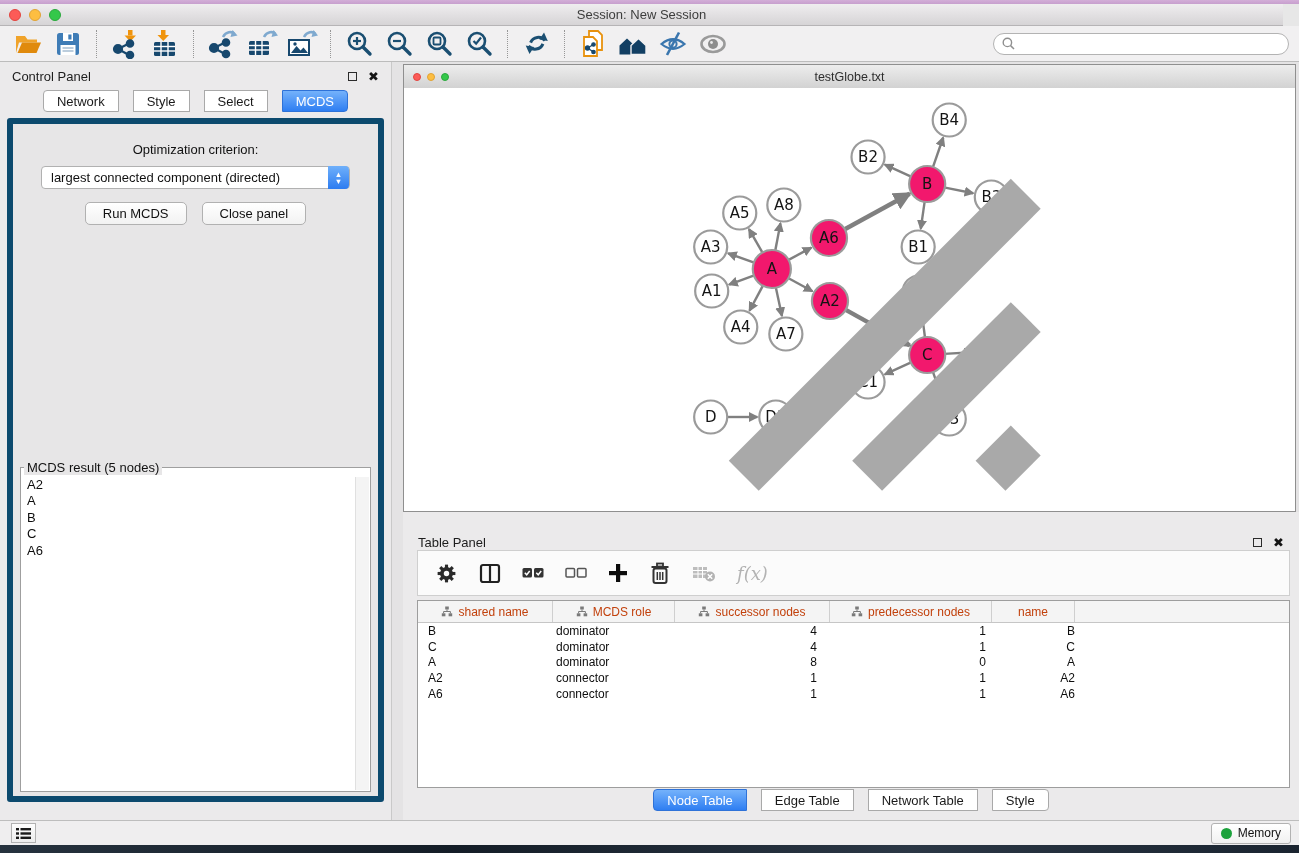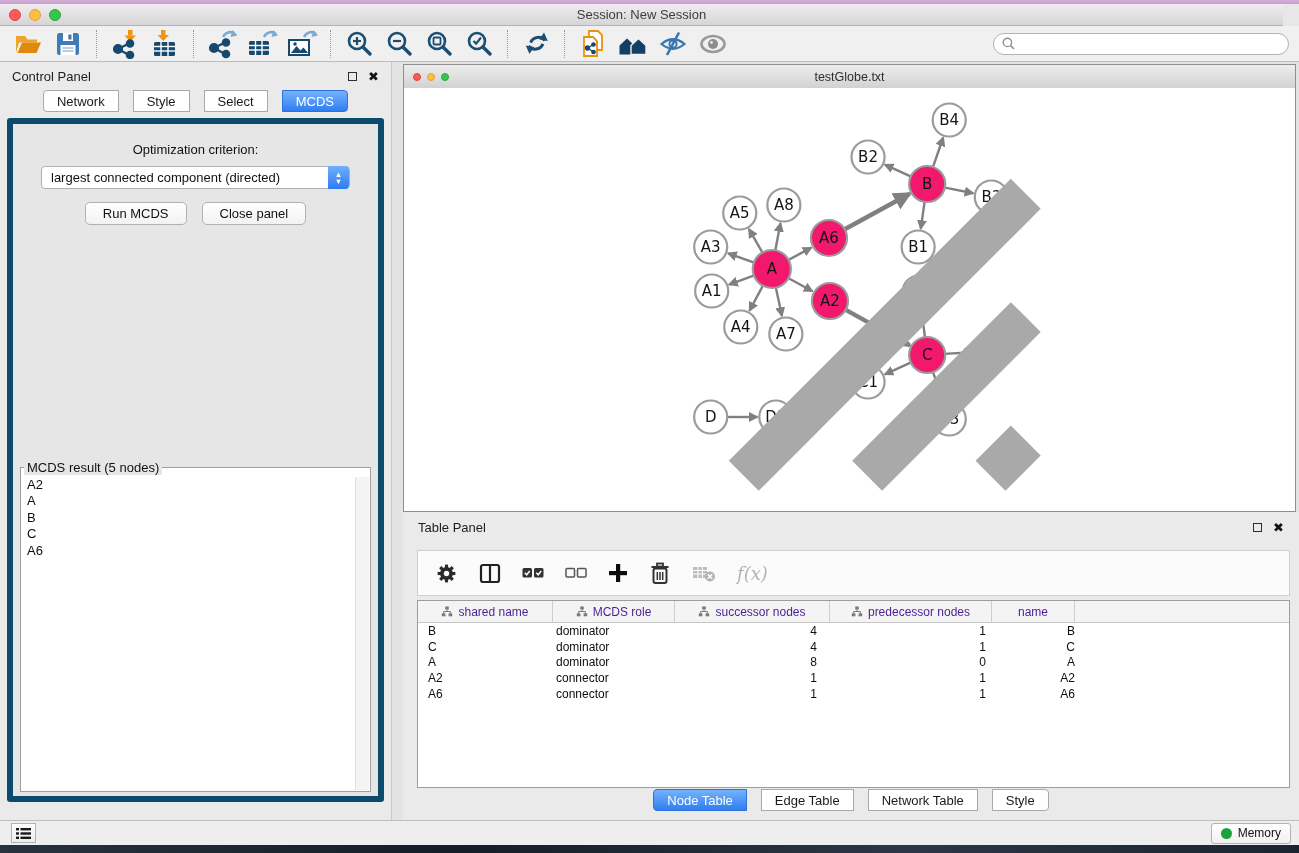--- a/index.html
+++ b/index.html
@@ -75,31 +75,31 @@
                   display:flex;align-items:center;position:relative;}
   .frame-lights{display:flex;gap:6px;padding-left:9px;}
   .frame-lights .light{width:8px;height:8px;}
   .frame-title{position:absolute;left:0;right:0;text-align:center;font-size:12.5px;color:#2e2e2e;}
   .netcanvas{position:absolute;left:0;top:23px;right:0;bottom:0;background:#fff;}
   .netcanvas svg{position:absolute;inset:0;width:100%;height:100%;}
   .grip{position:absolute;right:1px;bottom:1px;}
 
   
   .tpanel{position:absolute;left:0;top:450px;right:0;bottom:0;background:#ebeaeb;}
-  .tpanel .panel-hdr{padding:0 15px;height:30px;}
+  .tpanel .panel-hdr{padding:15px 15px;height:30px;}
   .tbl-toolbar{position:absolute;left:14px;right:9px;top:38px;height:46px;background:#fbfbfb;border:1px solid #cfcfcf;
                display:flex;align-items:center;gap:21px;padding-left:17px;box-sizing:border-box;}
   .tico{display:flex;align-items:center;justify-content:center;flex:none;}
   .fx{font-family:"DejaVu Serif","Liberation Serif",serif;font-style:italic;font-size:18px;color:#b3b3b3;}
 
   .tbl{position:absolute;left:14px;right:9px;top:88px;height:188px;background:#fff;border:1px solid #9d9d9d;
        box-sizing:border-box;overflow:hidden;}
   .thead{display:flex;height:21px;background:#f4f4f4;border-bottom:1px solid #c6c6c6;}
   .th{display:flex;align-items:center;justify-content:center;gap:5px;border-right:1px solid #cfcfcf;
-      font-size:12px;color:#4c1d95;box-sizing:border-box;flex:none;}
+      font-size:12px;color:#c2410c;box-sizing:border-box;flex:none;}
   .th svg{flex:none;}
   .thfill{flex:1;}
   .c0{width:135px;}.c1{width:122px;}.c2{width:155px;}.c3{width:162px;}.c4{width:83px;text-align:right;}
   .tr{display:flex;height:15.8px;align-items:center;}
   .td{font-size:12px;color:#0e0e0e;box-sizing:border-box;flex:none;white-space:nowrap;}
   .td.c0{padding-left:10px;}
   .td.c1{padding-left:3px;}
   .td.c2{text-align:right;padding-right:13px;}
   .td.c3{text-align:right;padding-right:6px;}
   .td.c4{padding-left:11px;}

